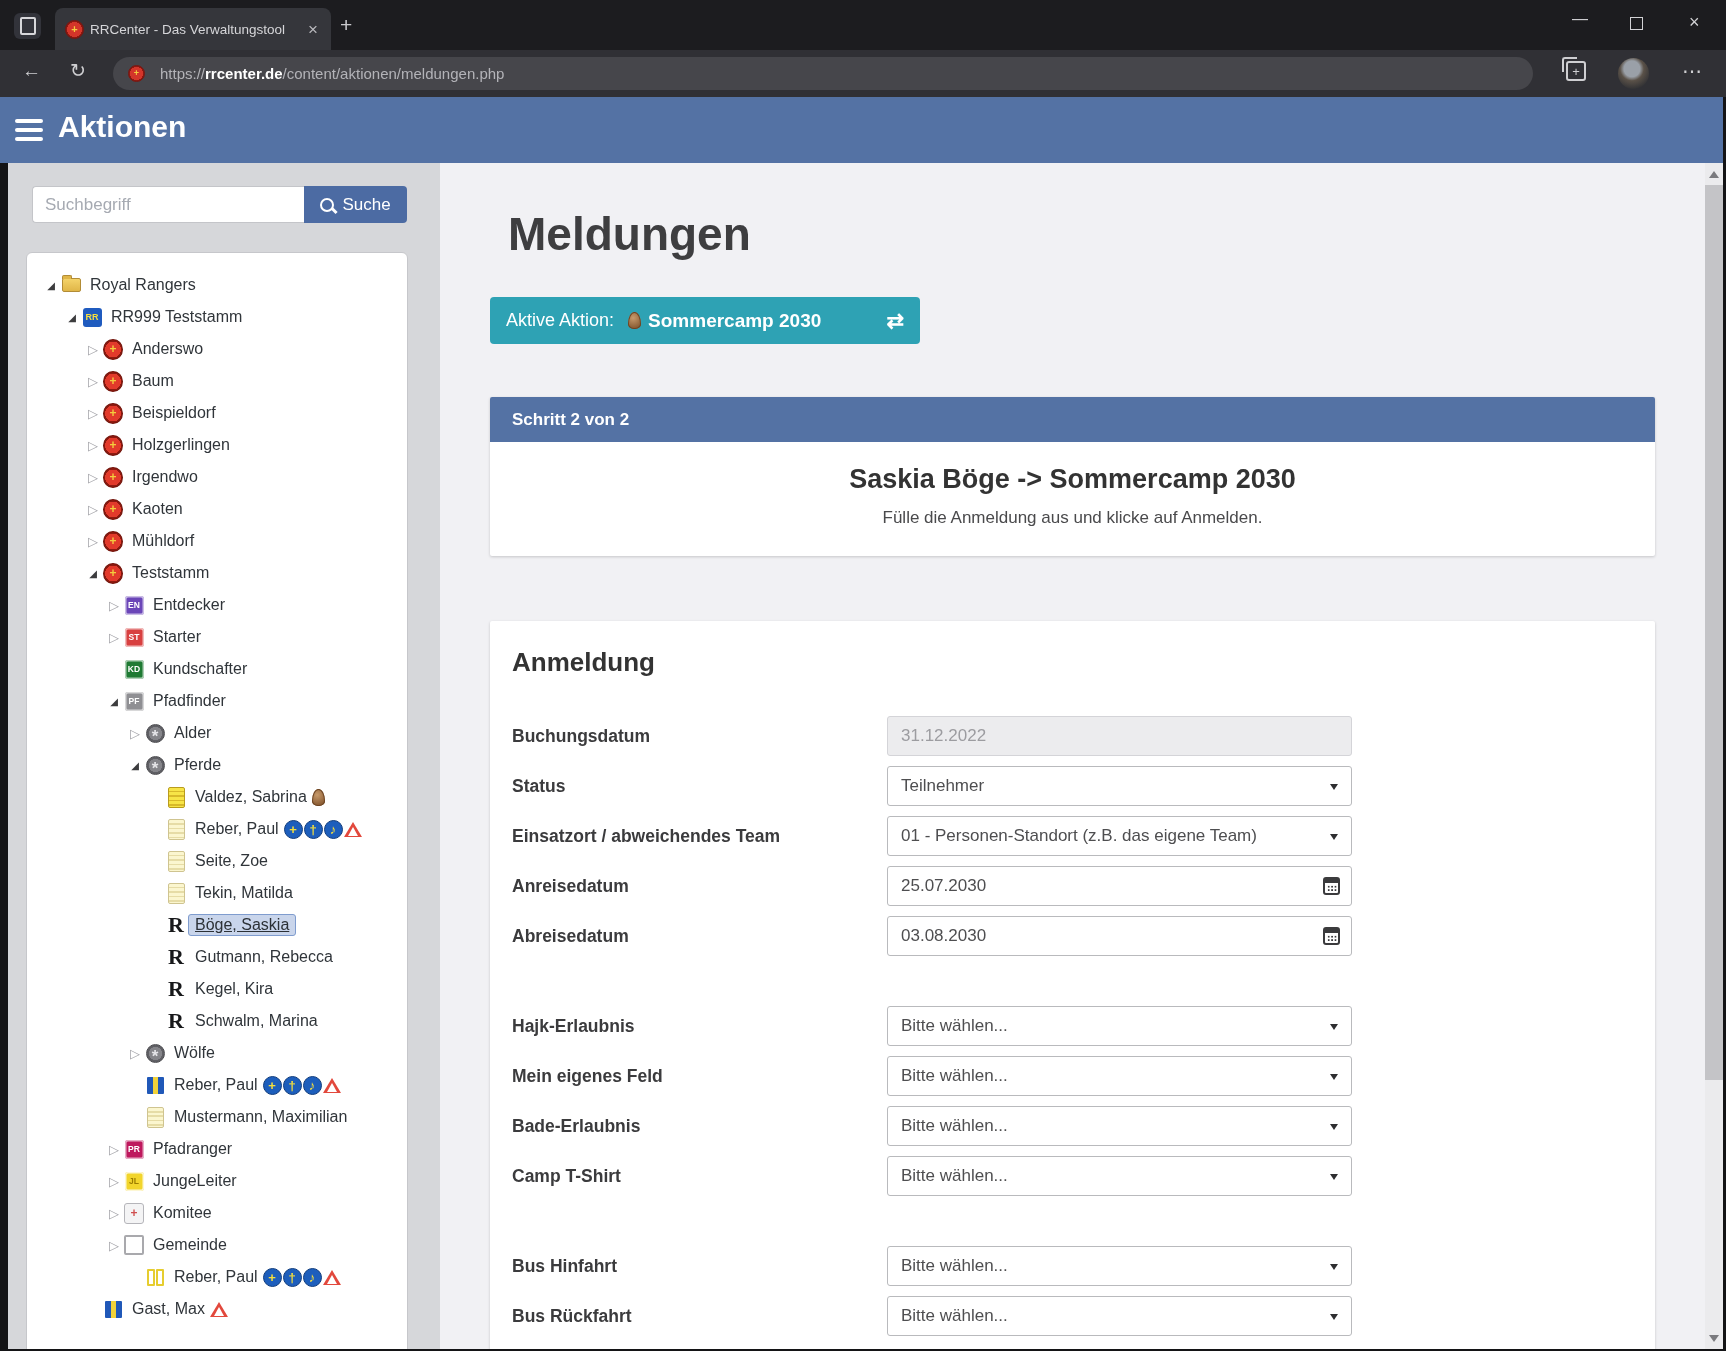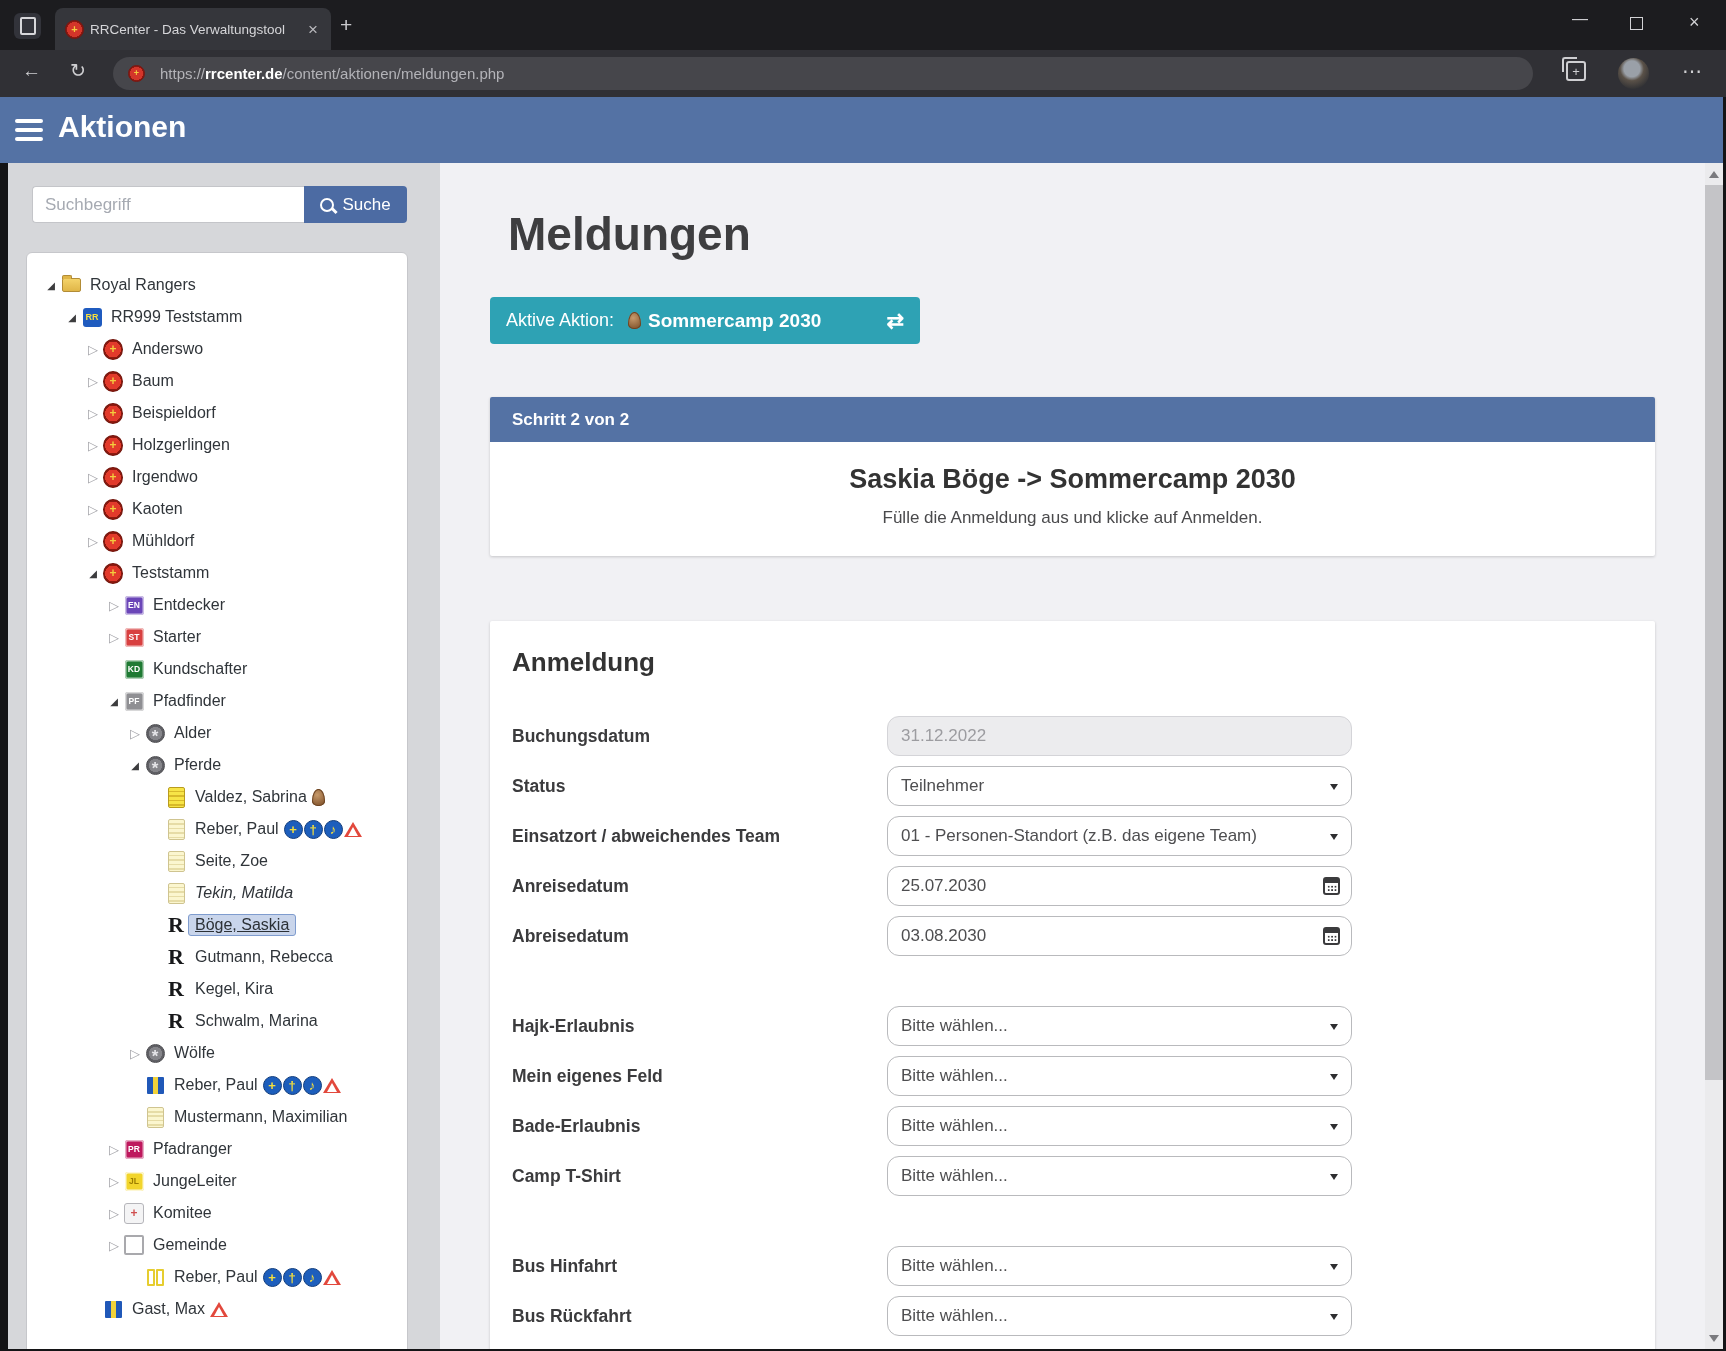--- a/index.html
+++ b/index.html
@@ -116,21 +116,21 @@
     padding:0 22px;color:#fff;font-weight:700;font-size:17px;}
   .card1-body{padding:22px 22px 28px;}
   .step-title{font-size:27px;font-weight:700;color:#333;}
   .step-sub{font-size:17px;color:#4a4a4c;margin-top:13px;}
   .card2{margin-top:65px;padding:26px 22px 70px;box-sizing:border-box;}
   .form-title{font-size:26px;font-weight:700;color:#333;}
   .the-form{margin-top:38px;}
   .form-row{display:flex;align-items:center;margin-bottom:10px;}
   .form-row.gap-after{margin-bottom:50px;}
   .form-label{width:375px;flex:none;font-size:17.5px;font-weight:700;color:#3b3b3d;}
-  .input{width:465px;height:40px;border:1px solid #b9babd;border-radius:12px;background:#fff;box-sizing:border-box;
+  .input{width:465px;height:40px;border:1px solid #b9babd;border-radius:3px;background:#fff;box-sizing:border-box;
     display:flex;align-items:center;padding:0 13px;font-size:17px;color:#4e4e50;position:relative;}
   .input.disabled{background:#ececee;border-color:#d4d4d8;color:#9c9ca0;}
   .sel-arrow{position:absolute;right:13px;top:17px;width:0;height:0;border-left:4.5px solid transparent;
     border-right:4.5px solid transparent;border-top:6px solid #2e2e30;}
   .cal-icon{position:absolute;right:11px;top:10px;width:17px;height:18px;border:2px solid #3b3b3d;border-radius:3px;box-sizing:border-box;}
   .cal-icon::before{content:'';position:absolute;left:0;top:0;width:100%;height:4px;background:#3b3b3d;}
   .cal-icon::after{content:'';position:absolute;left:2px;top:6px;width:10px;height:6px;
     background-image:radial-gradient(#3b3b3d 0.9px,transparent 1px);background-size:3.4px 3.4px;}
   
   .scrollbar{position:absolute;right:3px;top:163px;bottom:2px;width:18px;background:#ebebed;z-index:30;}
@@ -330,21 +330,21 @@
           <span class="badge b-tent"></span>
         </span>
       </div>
       <div class="tree-row" style="padding-left: 119px;">
         <span class="expander none"></span>
         <span class="ticon">
           <span class="i-note-pale"></span>
         </span>
         <span class="tlabel">Seite, Zoe</span>
       </div>
-      <div class="tree-row" style="padding-left: 119px; font-style: italic;">
+      <div class="tree-row" style="padding-left: 119px;">
         <span class="expander none"></span>
         <span class="ticon">
           <span class="i-note-pale"></span>
         </span>
         <span class="tlabel">Tekin, Matilda</span>
       </div>
       <div class="tree-row" style="padding-left: 119px;">
         <span class="expander none"></span>
         <span class="ticon">
           <span class="i-r">R</span>

